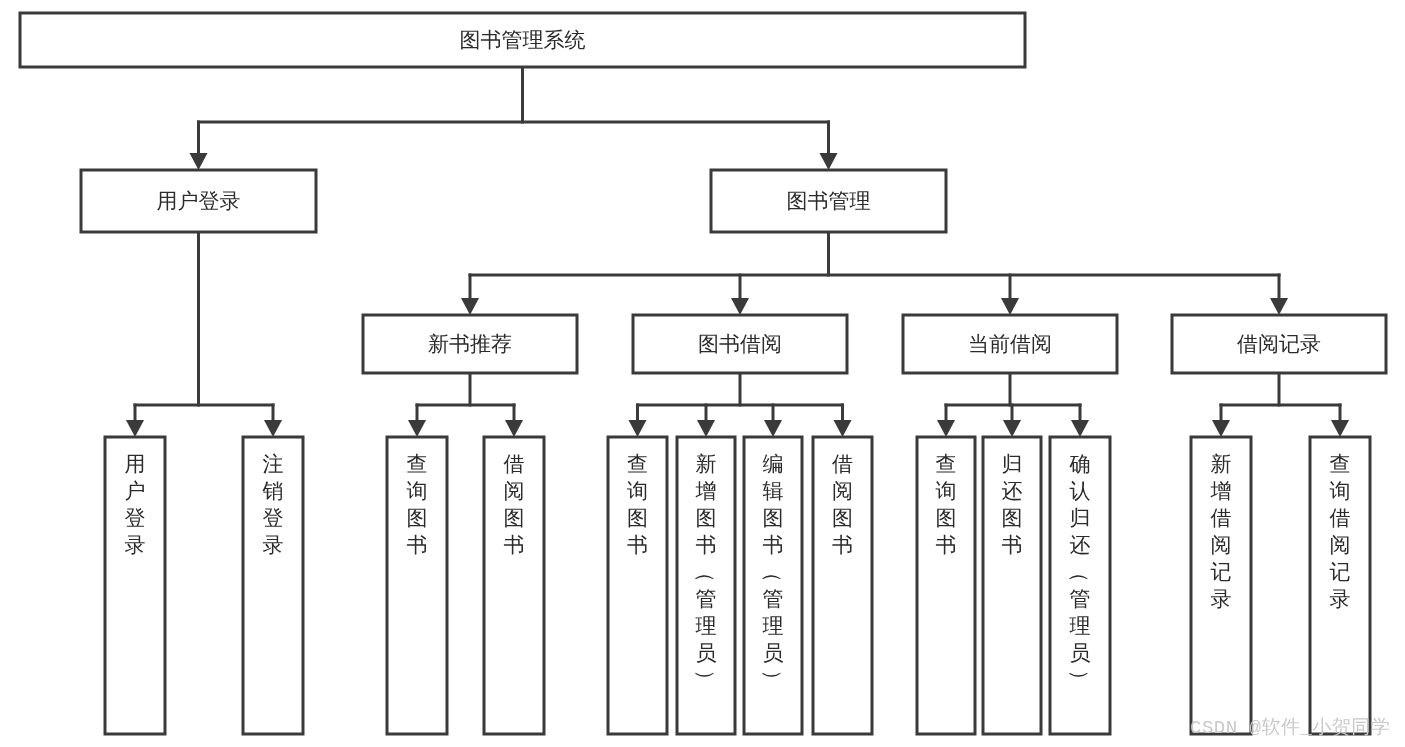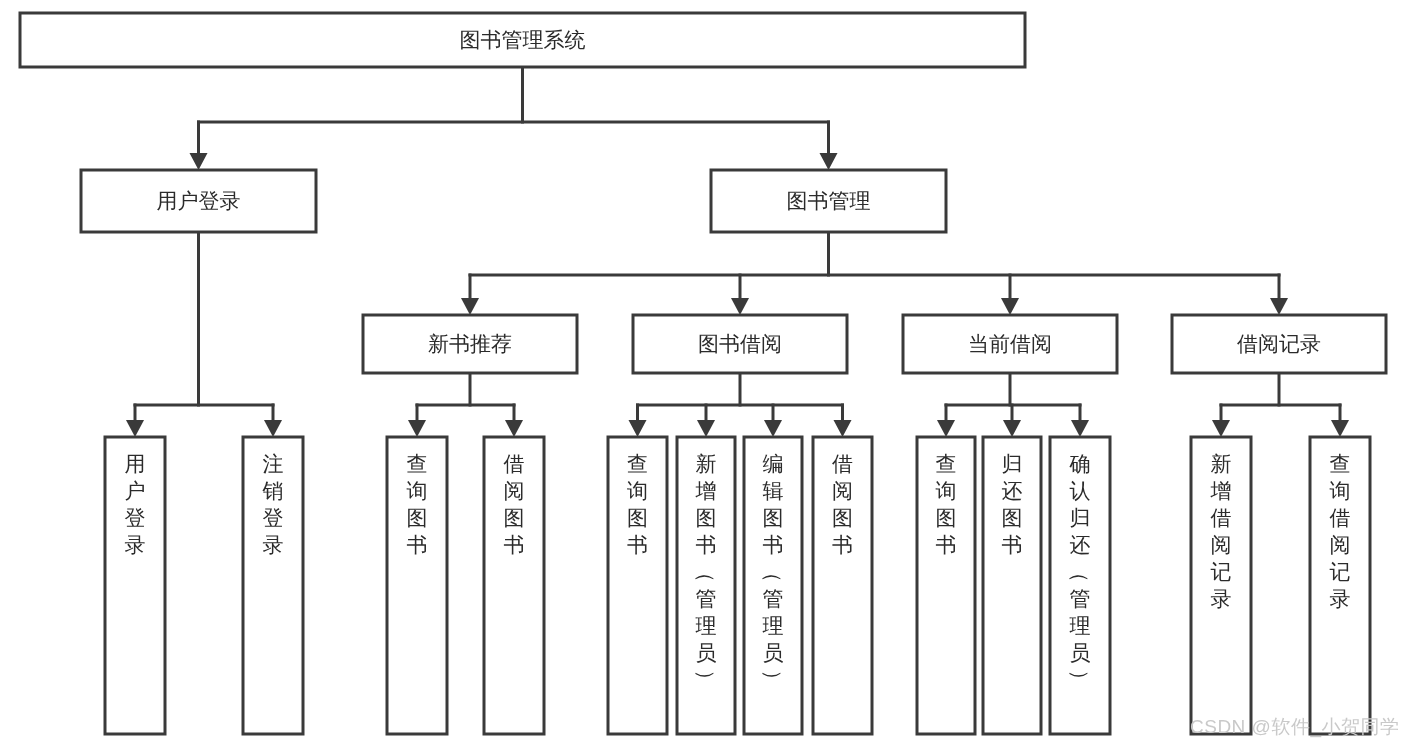--- a/index.html
+++ b/index.html
@@ -17,21 +17,21 @@
     font-family:"DejaVu Sans","Liberation Sans",sans-serif;
     font-size:21px;fill:#2b2b2b;
     text-anchor:middle;dominant-baseline:middle;
   }
   .node-label-v{
     font-family:"DejaVu Sans","Liberation Sans",sans-serif;
     font-size:21px;fill:#2b2b2b;
   }
   .watermark{
     position:absolute;
-    font-family:Liberation Sans, sans-serif;
+    font-family:Liberation Mono, monospace;
     font-size:19px;color:#c9c9c9;
     white-space:nowrap;letter-spacing:0.5px;
     pointer-events:none;
   }
 </style>
 </head>
 <body>
 
 <div id="diagram-root">
   <svg id="tree" viewBox="0 0 1405 747">

